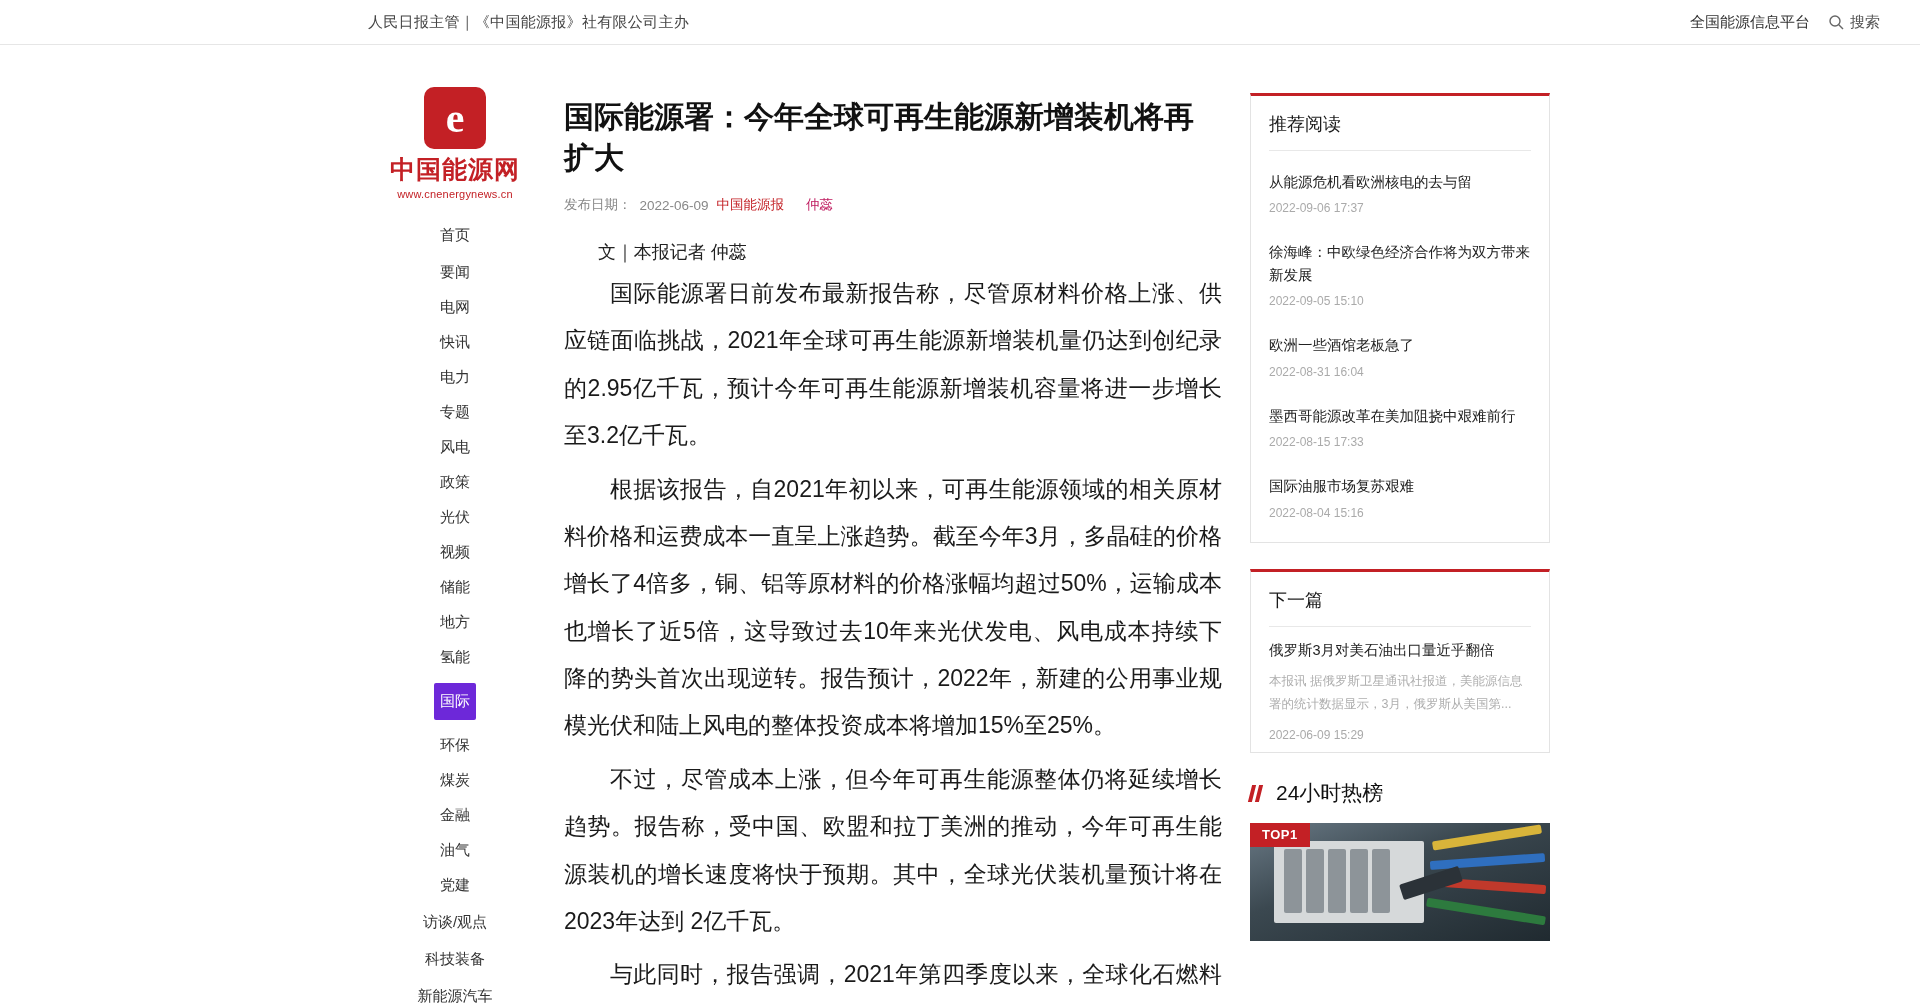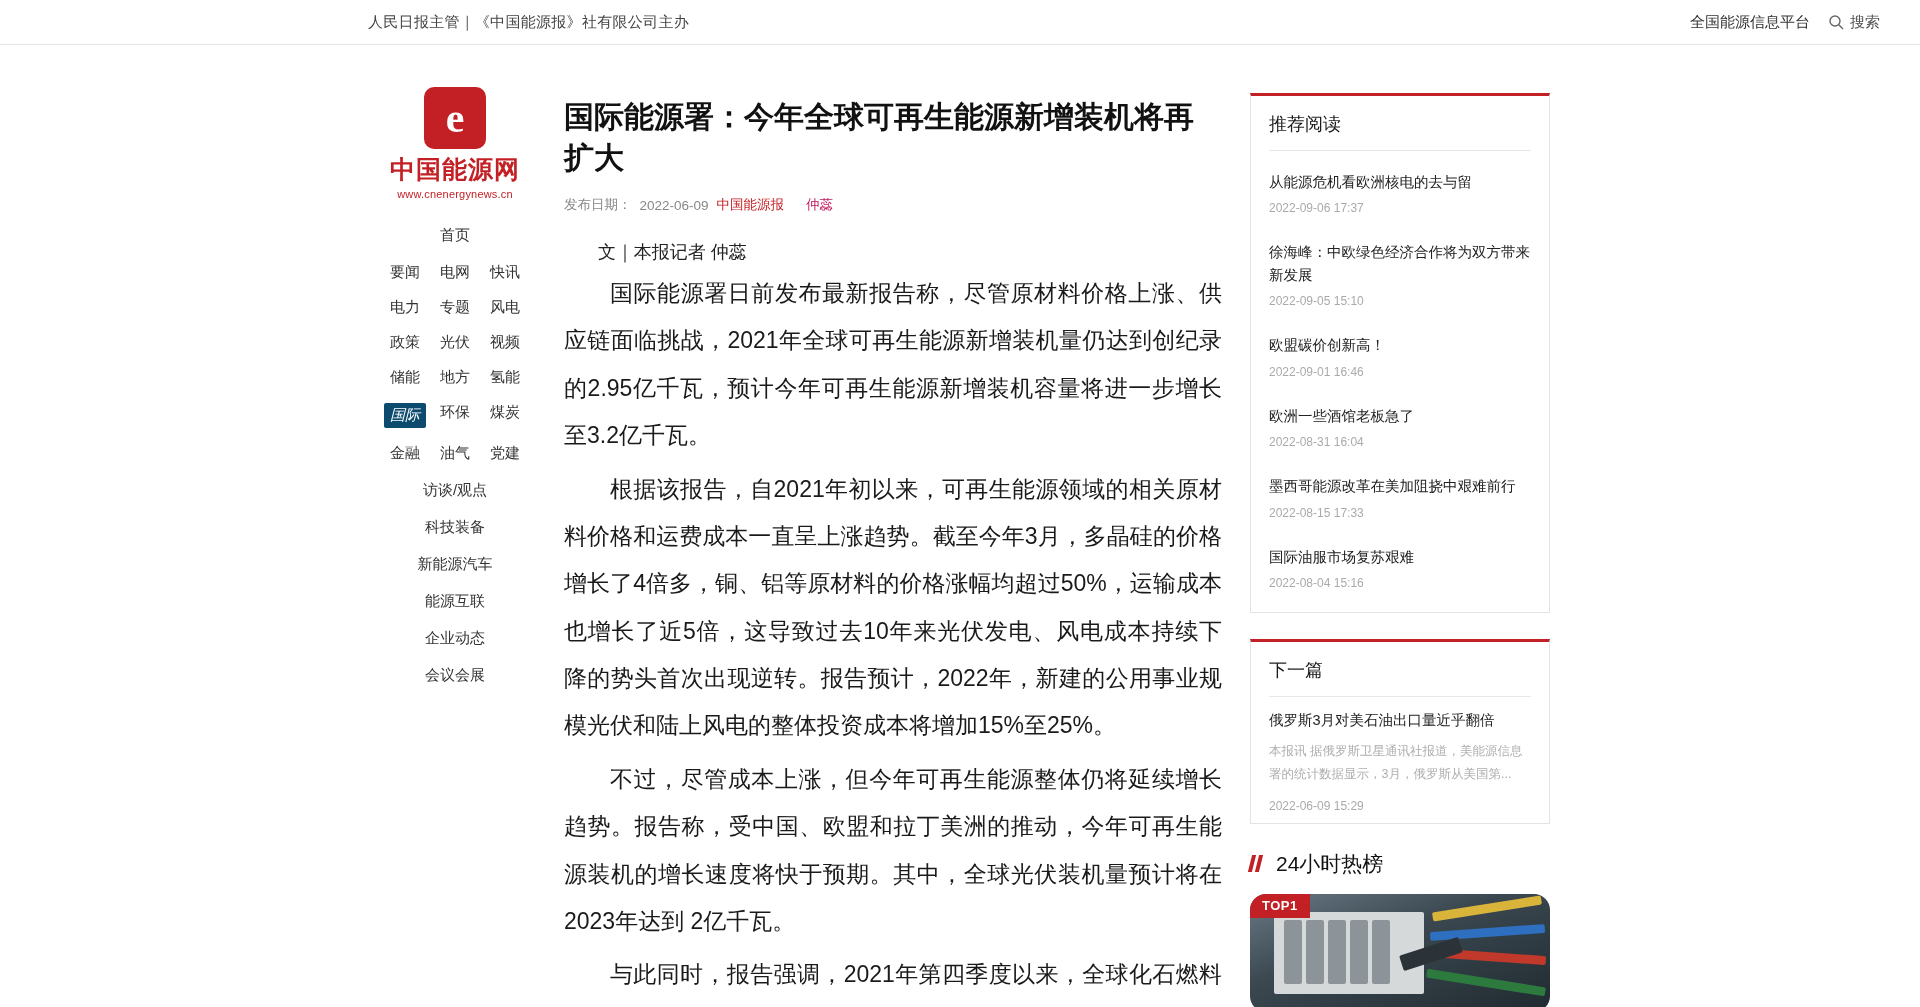--- a/index.html
+++ b/index.html
@@ -73,33 +73,32 @@
     letter-spacing: .2px;
     margin-top: 2px;
   }
   .nav { margin-top: 26px; font-size: 15px; color: #333; }
   .nav-home {
     text-align: center;
     margin-bottom: 18px;
   }
   .nav-grid {
     display: grid;
-    grid-template-columns: 1fr 1fr 1fr;
+    grid-template-columns: 1fr;
     row-gap: 16px;
     column-gap: 4px;
     justify-items: center;
     padding: 0 12px;
   }
   .nav-grid .cell { white-space: nowrap; }
   .nav-grid .cell.active {
-    background: #0c4a6e;
+    background: #6d28d9;
     color: #fff;
-    padding: 3px 6px;
+    padding: 9px 6px;
     border-radius: 2px;
-    font-style: italic;
   }
   .nav-single { margin-top: 18px; display: flex; flex-direction: column; align-items: center; gap: 18px; }
 
   
   .article {
     flex: 1 1 auto;
     padding: 0 28px 0 24px;
     min-width: 0;
   }
   .headline {
@@ -196,21 +195,21 @@
     margin: 6px 0 16px 0;
   }
   .hot-bars { display: flex; gap: 3px; }
   .hot-bars i {
     display: block;
     width: 4px; height: 17px;
     background: #c32025;
     transform: skewX(-14deg);
   }
   .hot-title { font-size: 21px; color: #111; }
-  .hot-card { position: relative; width: 300px; height: 118px; overflow: hidden; border-radius: 16px; }
+  .hot-card { position: relative; width: 300px; height: 118px; overflow: hidden; }
   .hot-img {
     width: 300px; height: 118px;
     background: linear-gradient(160deg,#6a7a86 0%, #3b4850 40%, #202a30 100%);
     position: relative;
   }
   .wire { position: absolute; border-radius: 2px; }
   .badge-top1 {
     position: absolute;
     left: 0; top: 0;
     background: #c32025;
@@ -381,24 +380,20 @@
 
         <div class="rec-item">
           <div class="rec-title">从能源危机看欧洲核电的去与留</div>
           <div class="rec-date">2022-09-06 17:37</div>
         </div>
         <div class="rec-item">
           <div class="rec-title">徐海峰：中欧绿色经济合作将为双方带来新发展</div>
           <div class="rec-date">2022-09-05 15:10</div>
         </div>
         <div class="rec-item">
-          <div class="rec-title">欧盟碳价创新高！</div>
-          <div class="rec-date">2022-09-01 16:46</div>
-        </div>
-        <div class="rec-item">
           <div class="rec-title">欧洲一些酒馆老板急了</div>
           <div class="rec-date">2022-08-31 16:04</div>
         </div>
         <div class="rec-item">
           <div class="rec-title">墨西哥能源改革在美加阻挠中艰难前行</div>
           <div class="rec-date">2022-08-15 17:33</div>
         </div>
         <div class="rec-item">
           <div class="rec-title">国际油服市场复苏艰难</div>
           <div class="rec-date">2022-08-04 15:16</div>

